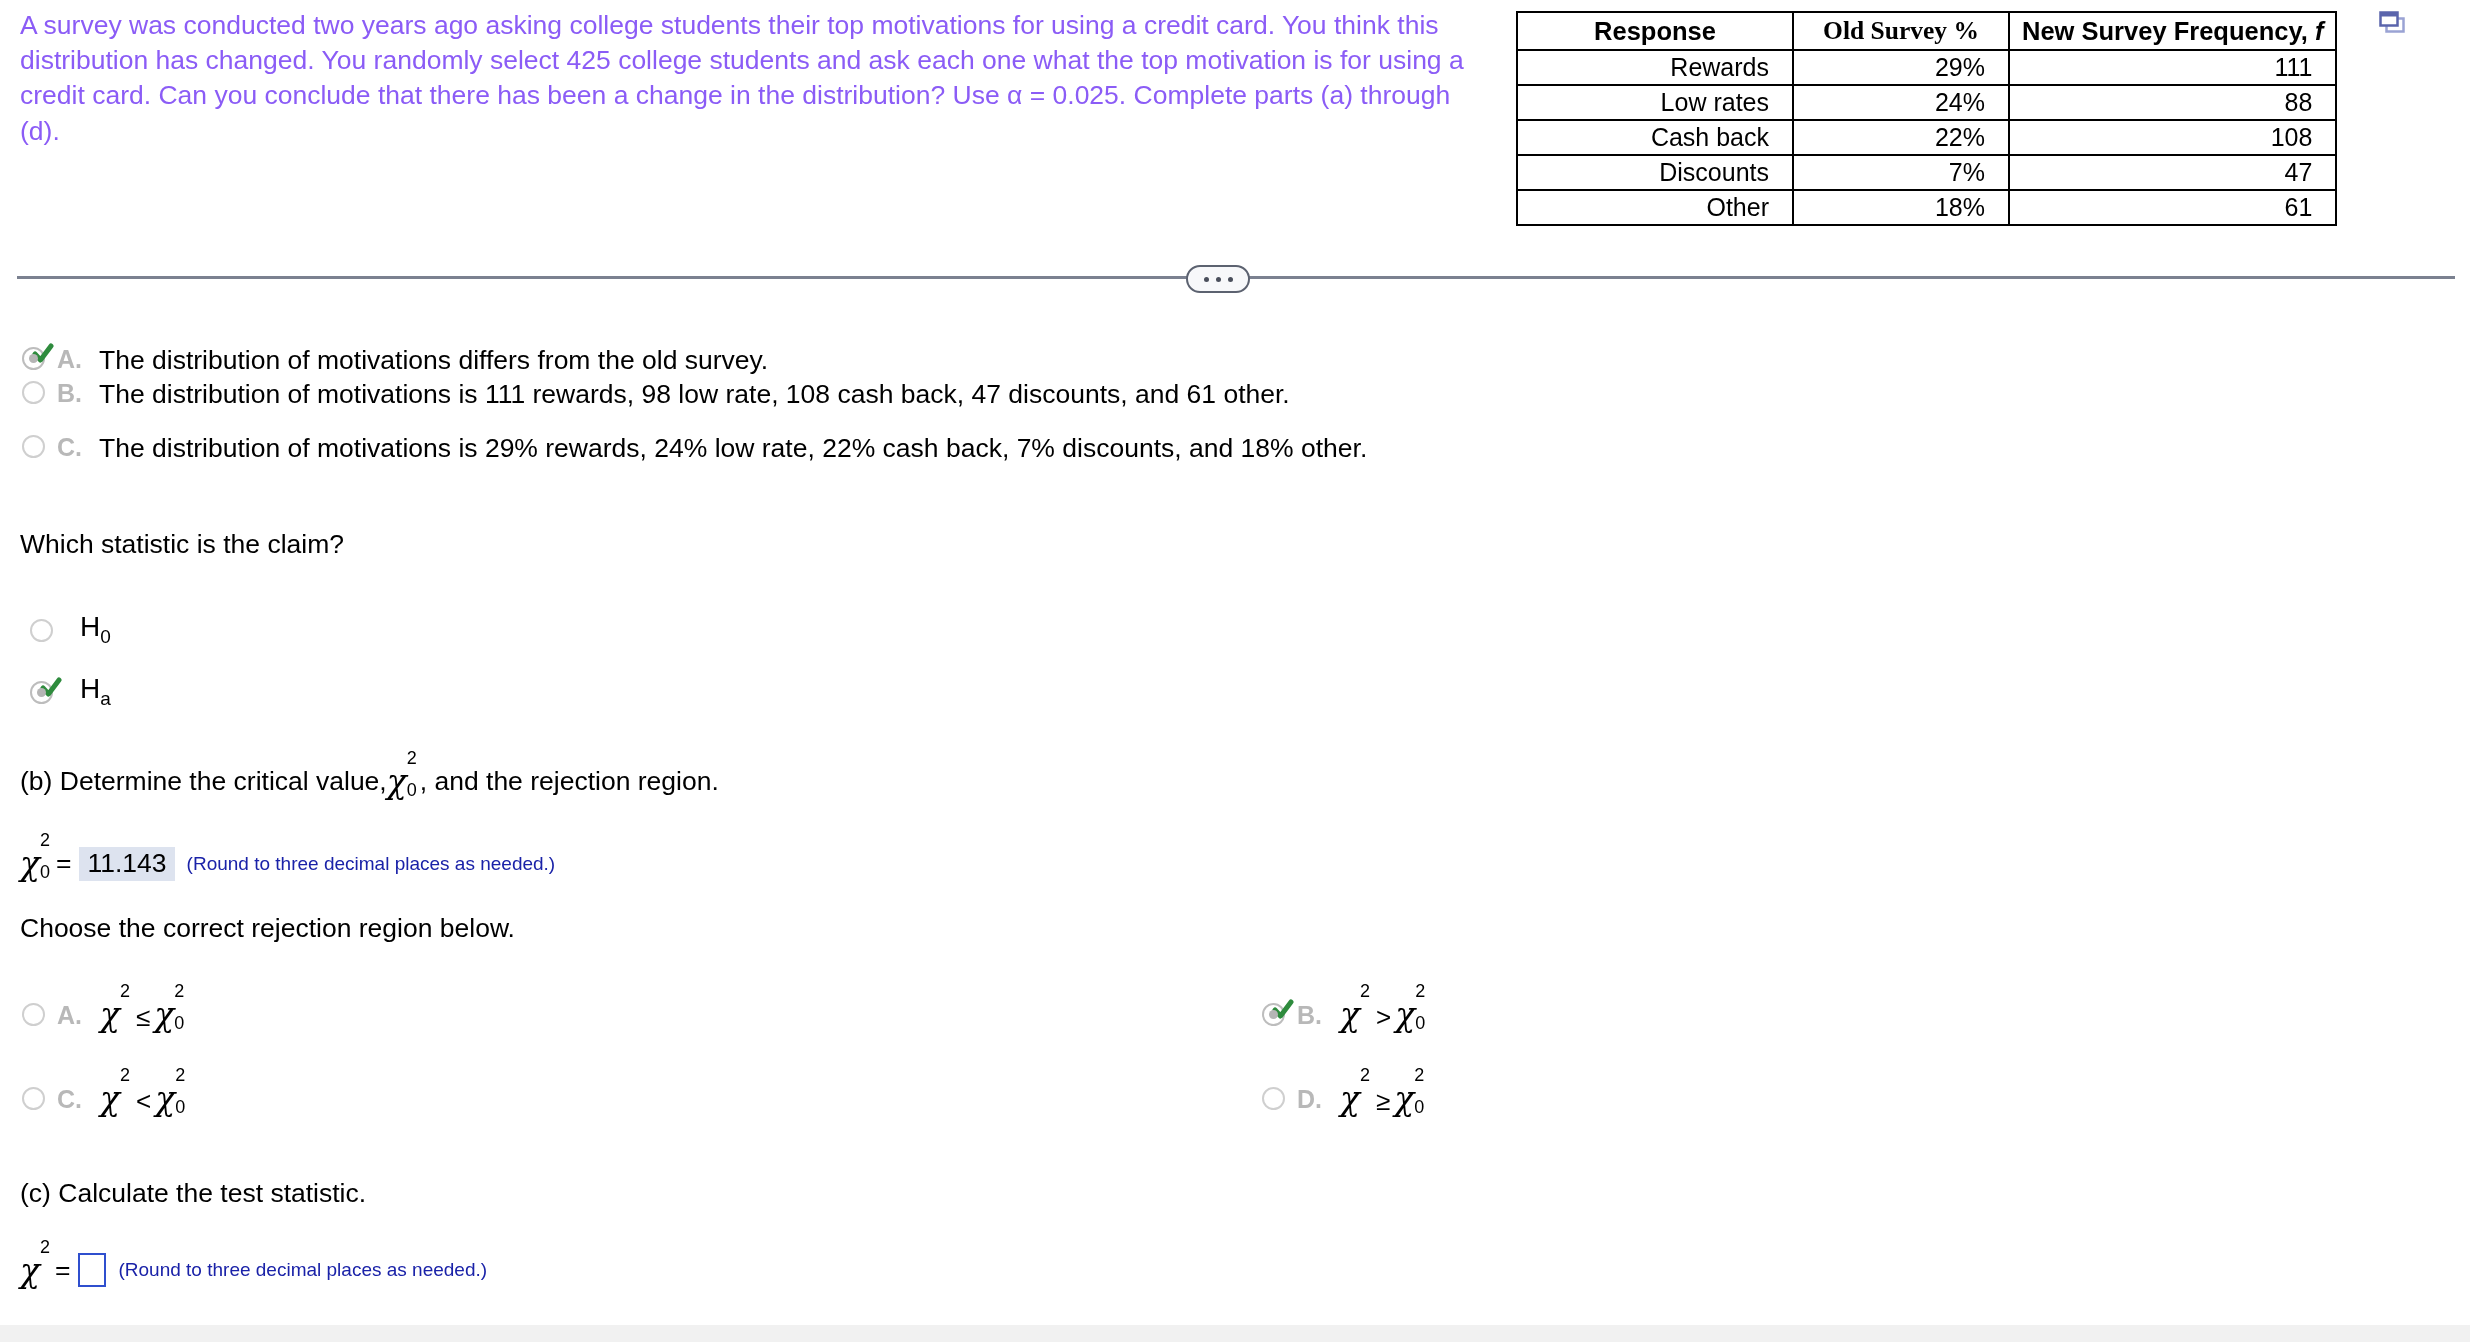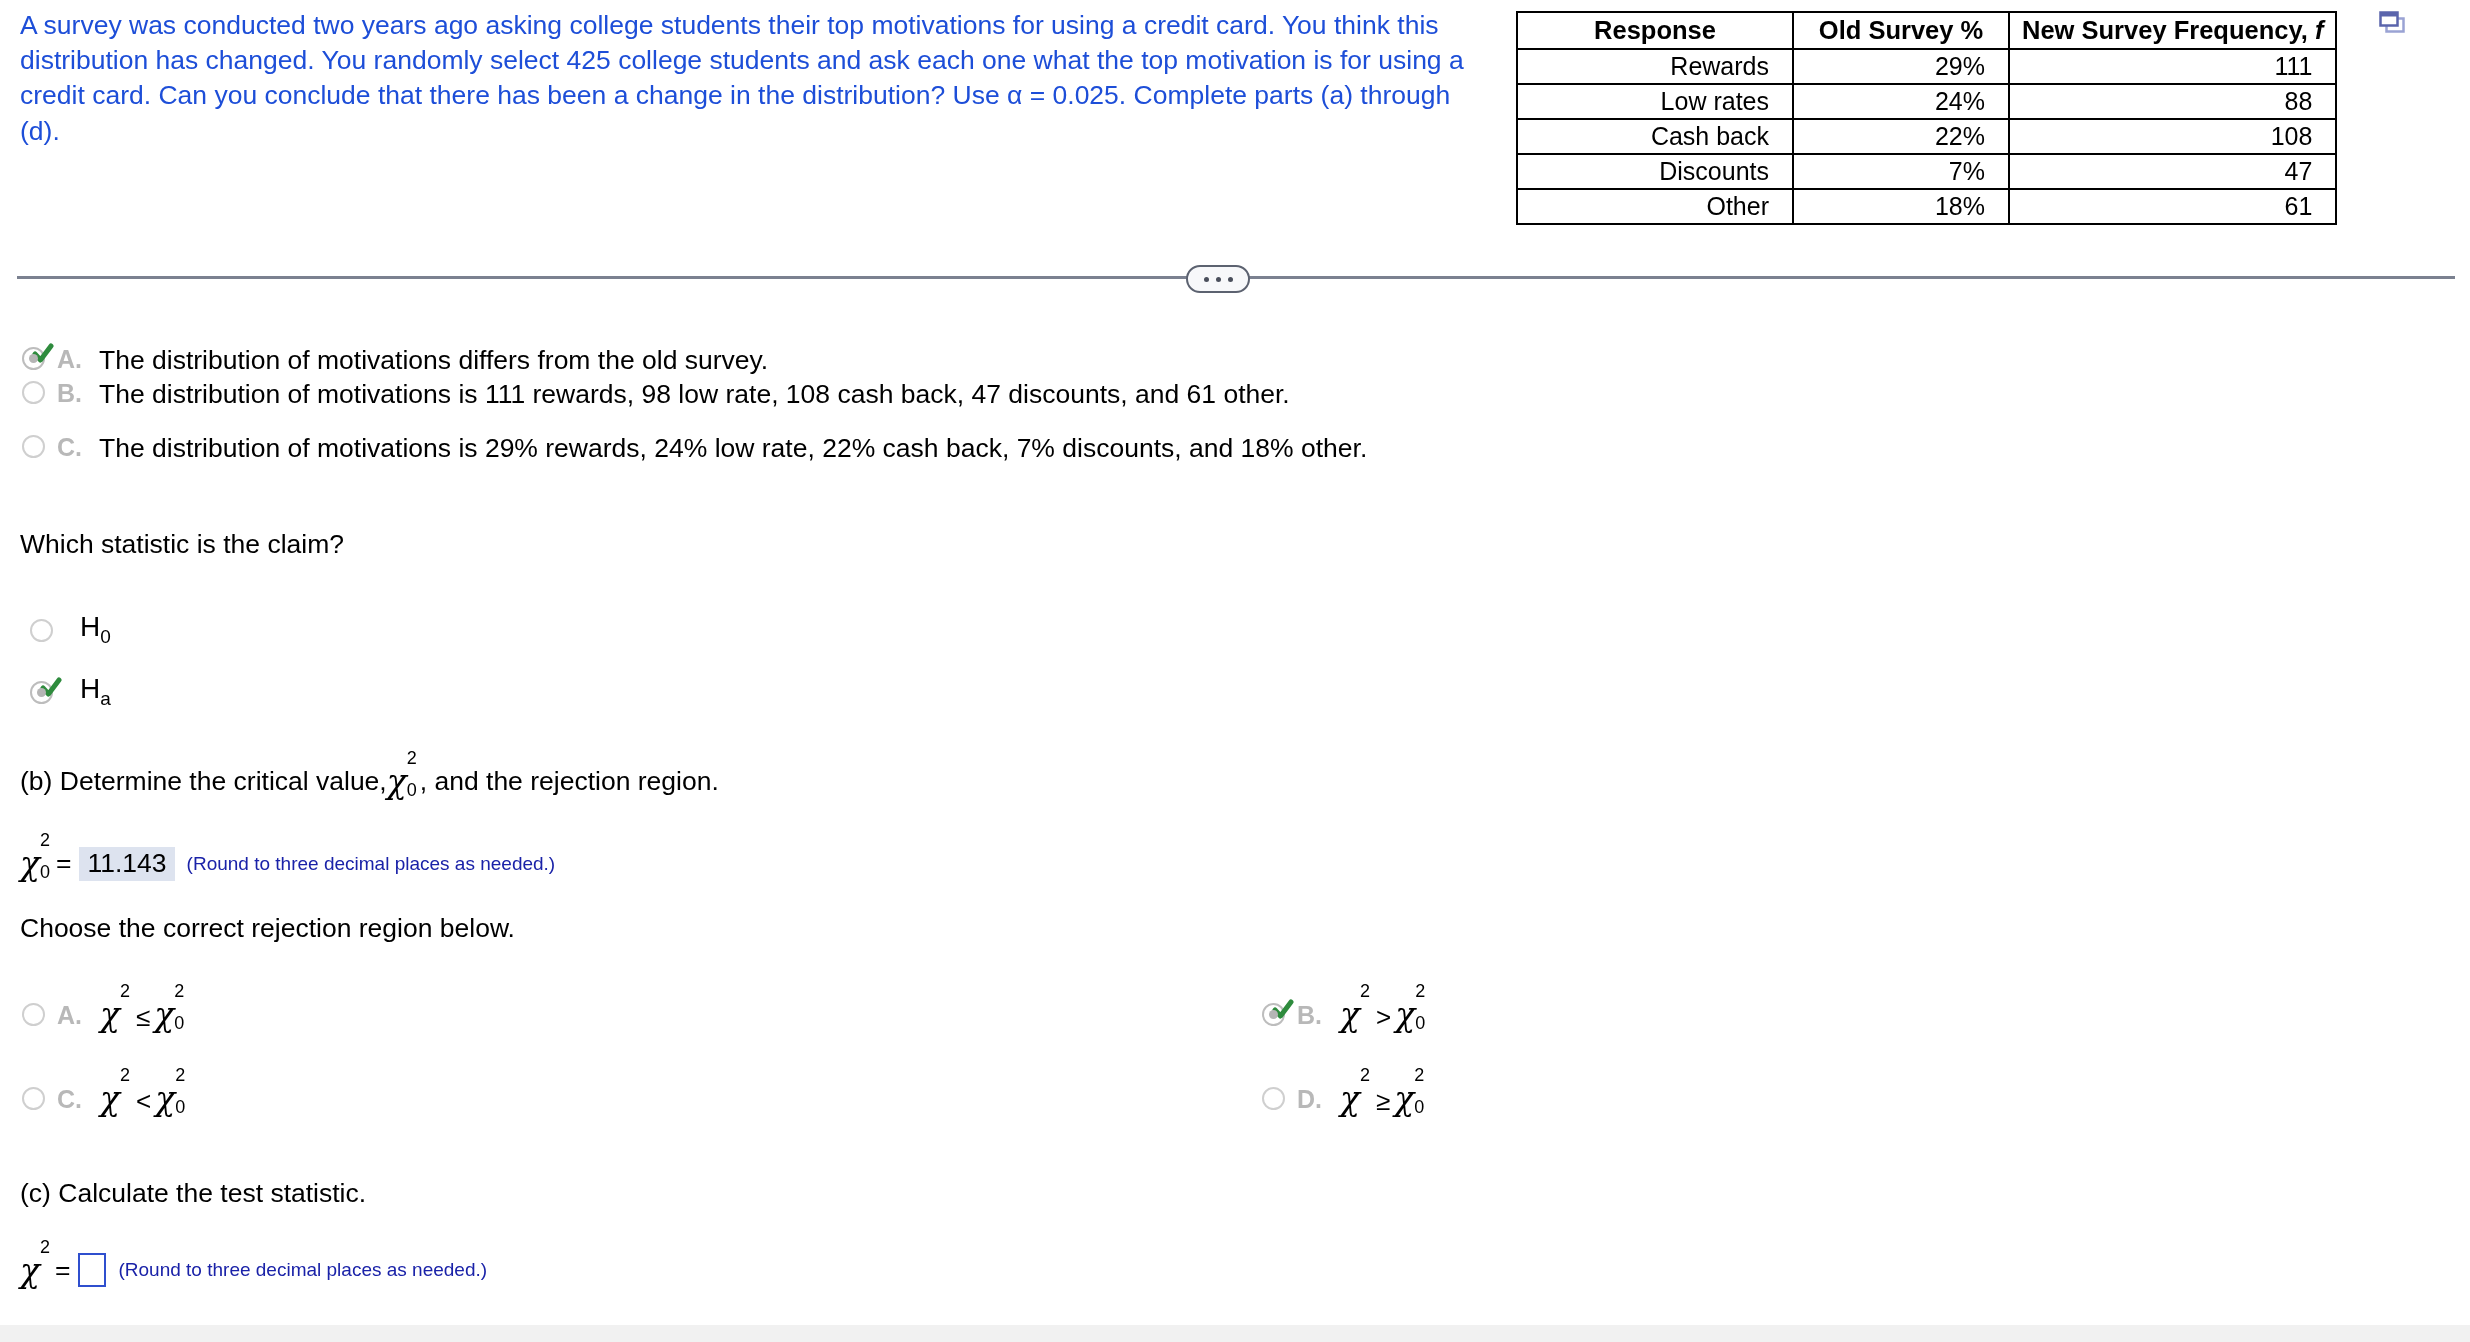--- a/index.html
+++ b/index.html
@@ -17,21 +17,21 @@
   }
 
   
   #problem-statement {
     position: absolute;
     left: 20px;
     top: 8px;
     width: 1460px;
     font-size: 26.5px;
     line-height: 1.33;
-    color: #1d4ed8;
+    color: #8b5cf6;
   }
 
   
   #data-table-wrap {
     position: absolute;
     left: 1516px;
     top: 11px;
   }
   table.data-table {
     border-collapse: collapse;
@@ -45,21 +45,21 @@
     font-weight: normal;
     white-space: nowrap;
   }
   table.data-table thead th {
     font-weight: bold;
     text-align: center;
     padding: 3px 12px;
     font-size: 25.5px;
   }
   table.data-table th.resp-head { min-width: 250px; }
-  table.data-table th.old-head  { min-width: 190px; }
+  table.data-table th.old-head  { min-width: 190px; font-family: Liberation Serif, serif; }
   table.data-table th.new-head  { min-width: 250px; }
   td.resp-cell {
     text-align: right;
     font-weight: bold;
     padding-right: 6px;
     padding-top: 4px;
     padding-bottom: 4px;
   }
   td.num-cell {
     text-align: right;

